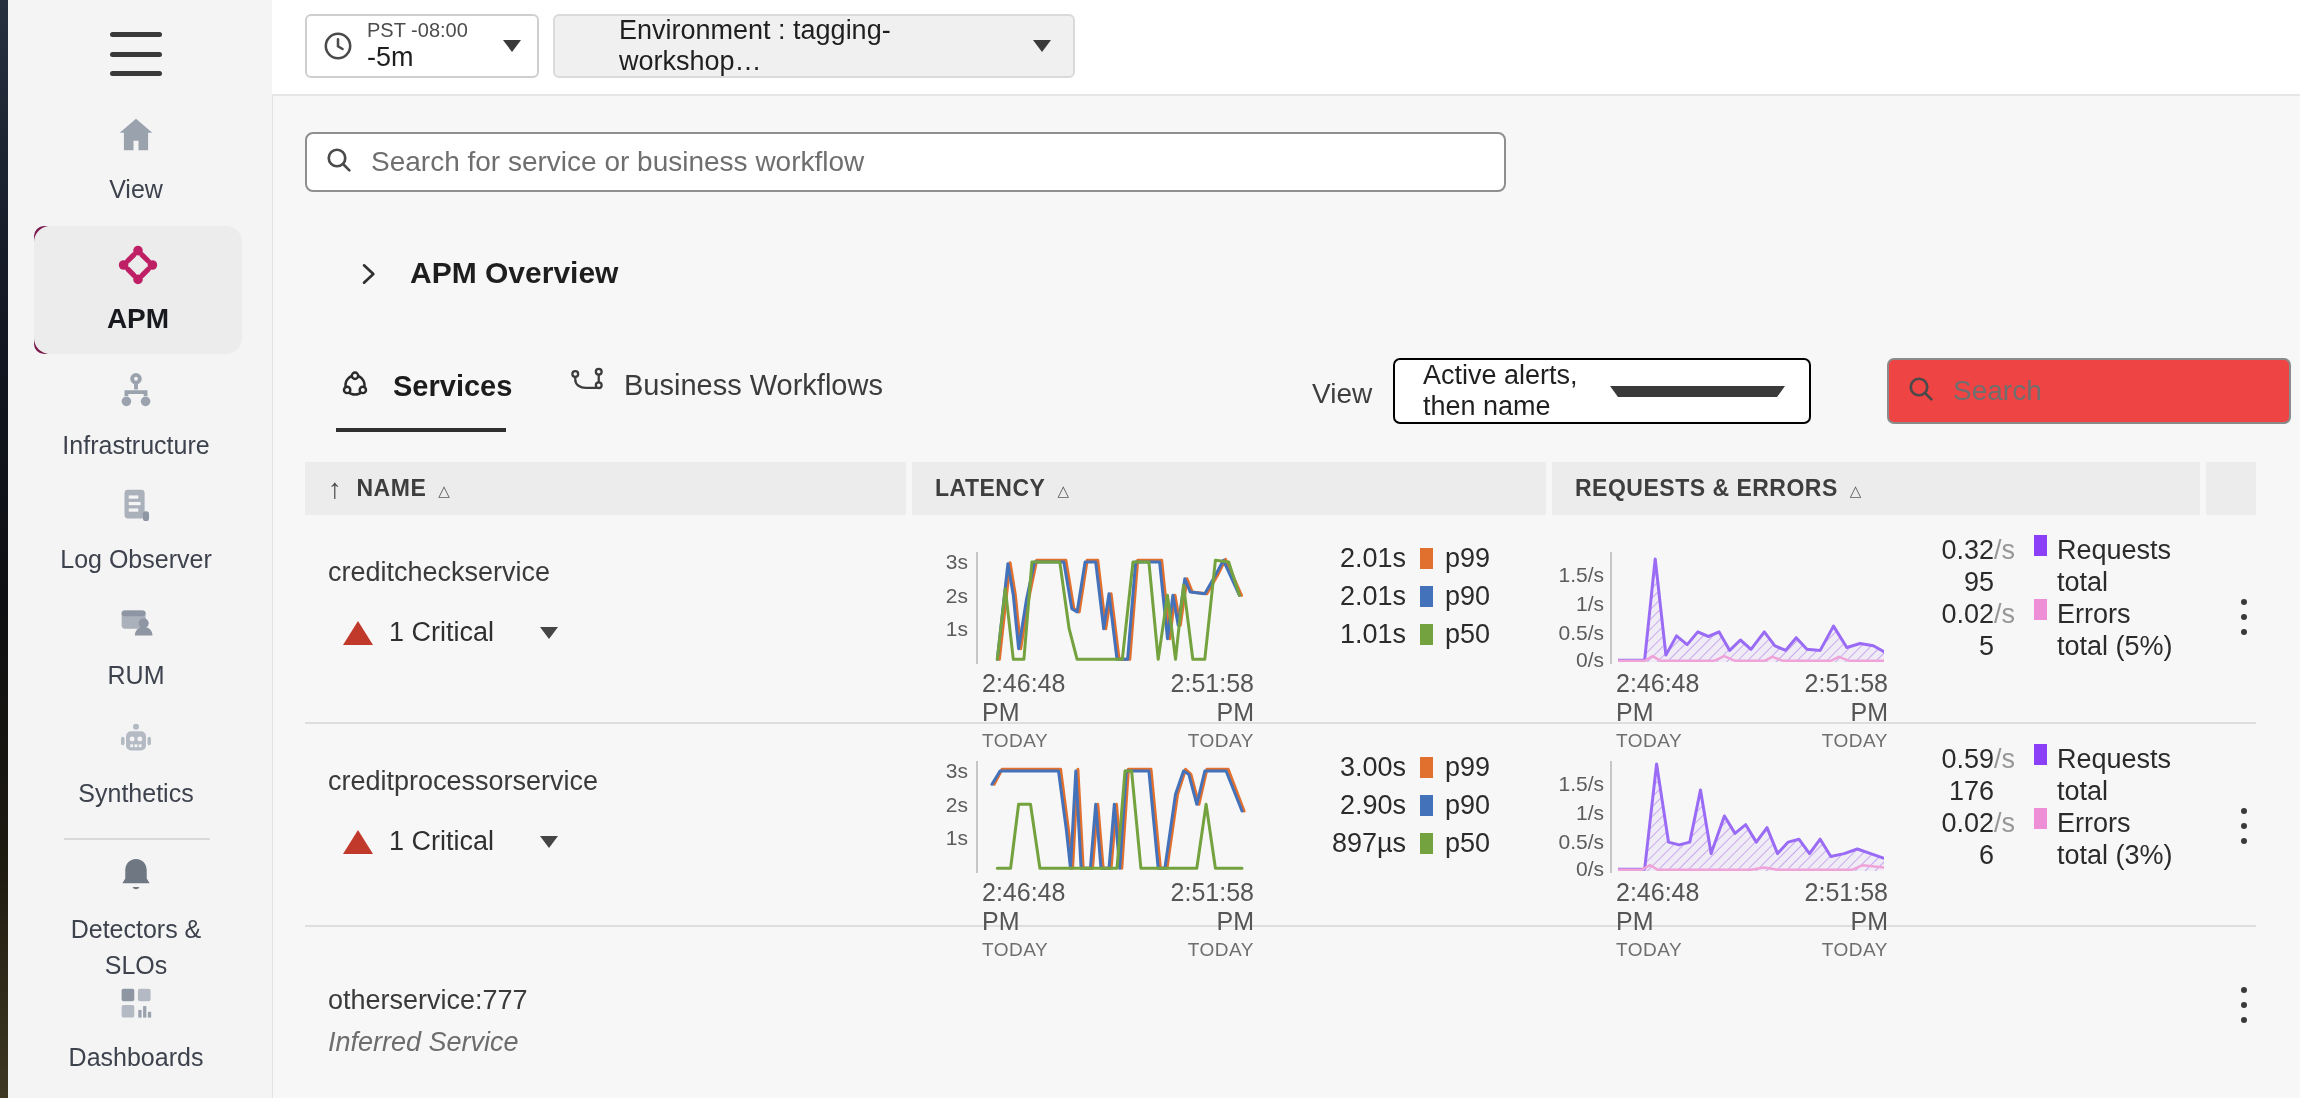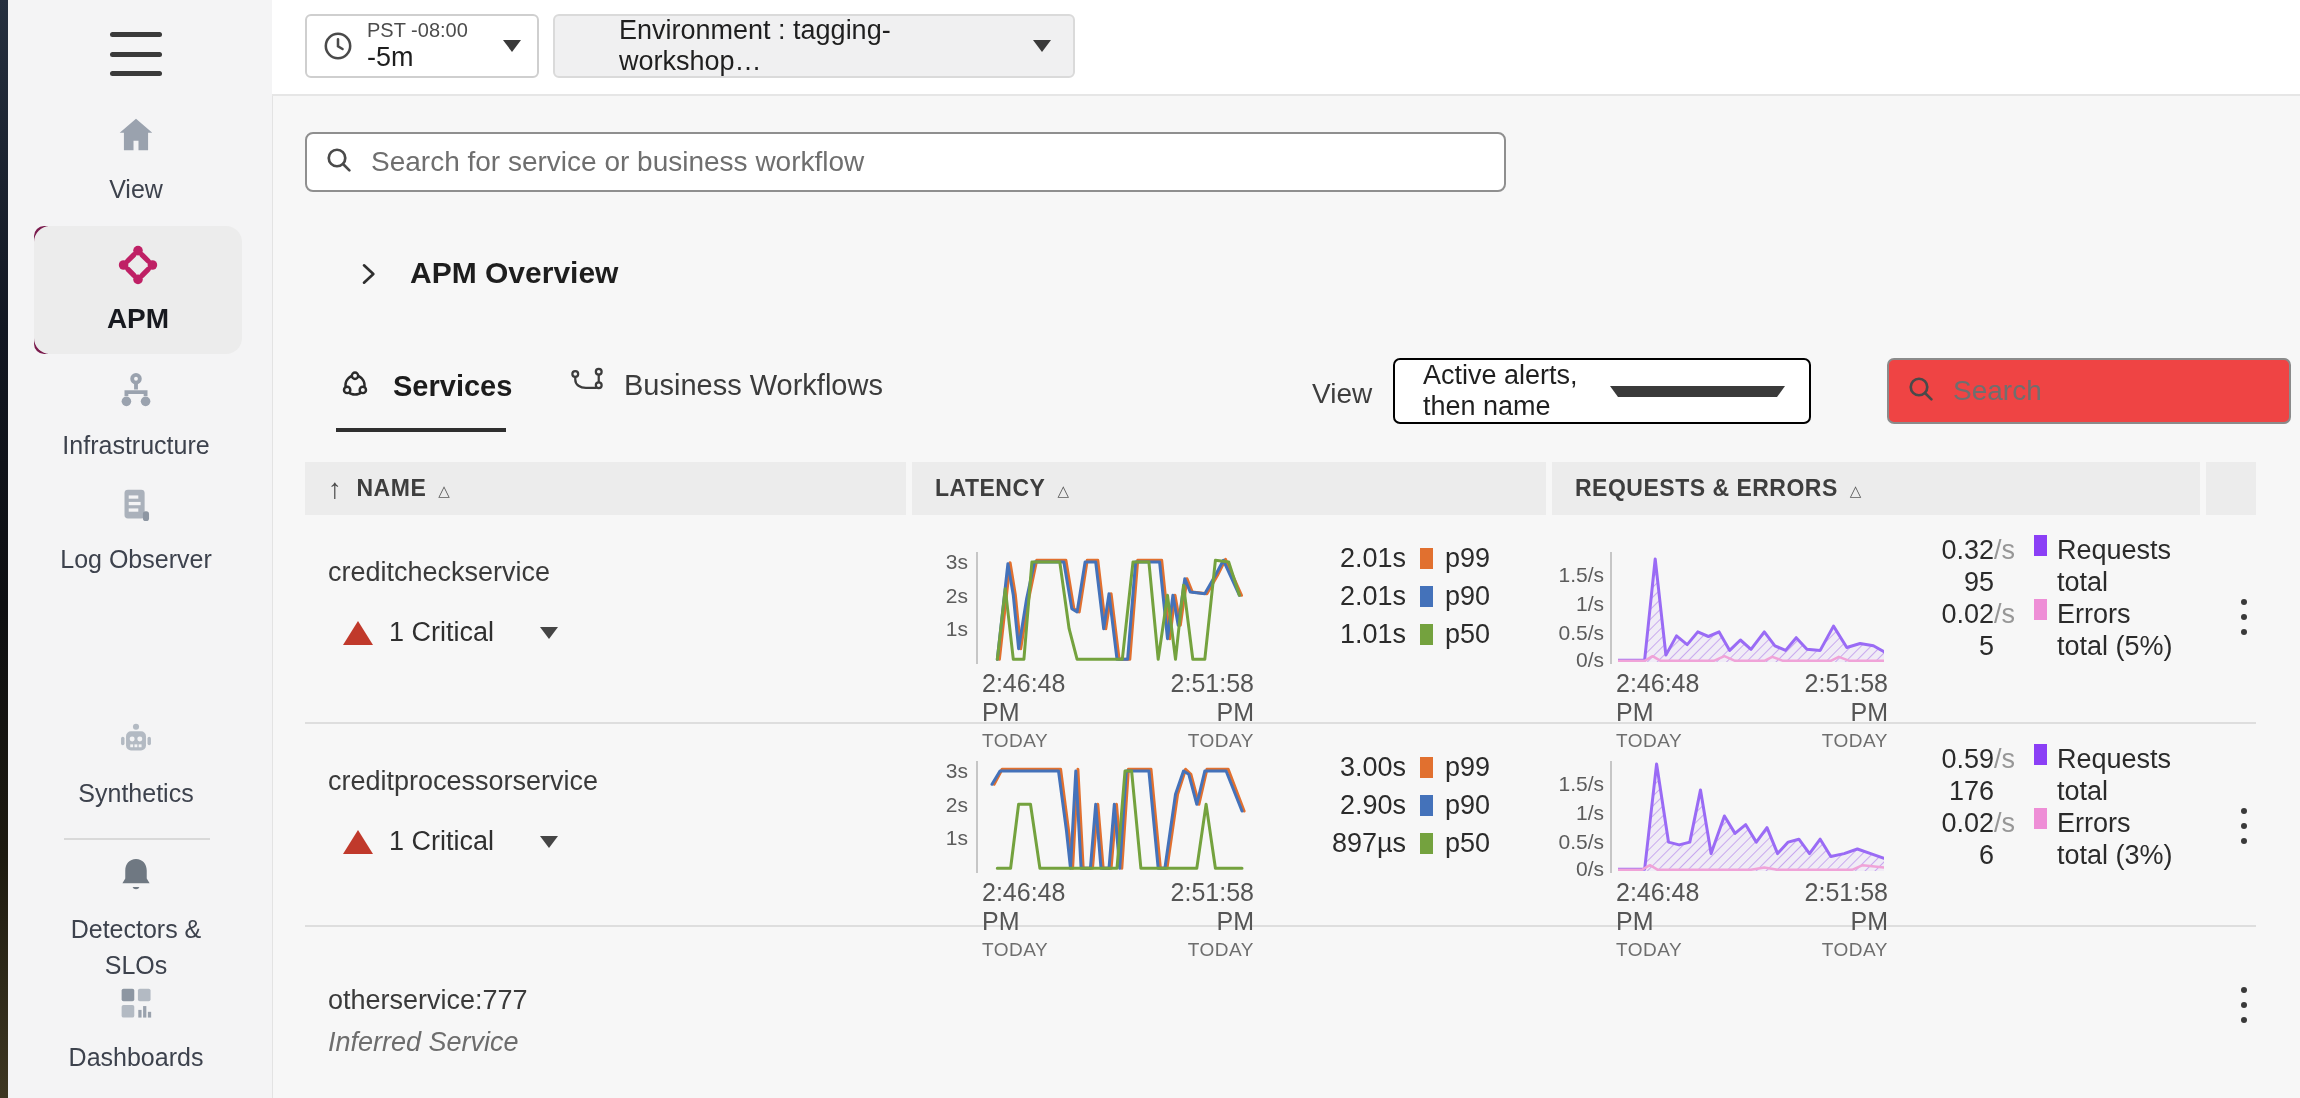--- a/index.html
+++ b/index.html
@@ -164,20 +164,31 @@
           <rect x="6" y="4" width="10.5" height="15" rx="1.8" fill="#aab1bb"></rect>
           <rect x="8.2" y="7" width="5" height="1.7" fill="#f4f4f5"></rect>
             <rect x="8.2" y="10.4" width="6.2" height="1.7" fill="#f4f4f5"></rect>
           <rect x="8.2" y="13.8" width="5" height="1.7" fill="#f4f4f5"></rect>
           <rect x="15.6" y="15.2" width="3.2" height="5.2" rx="1.5" fill="#8d96a2"></rect>
         </svg>
       </span>
       <span class="nav-label">Log Observer</span>
     </div>
 
+    <div class="nav-item" style="top:598px;">
+      <span>
+        <svg width="46" height="46" viewBox="0 0 24 24">
+          <rect x="4.5" y="6.5" width="12.5" height="9.5" rx="1.8" fill="#aab1bb"></rect>
+          <rect x="4.5" y="6.5" width="12.5" height="3" rx="1.5" fill="#8d96a2"></rect>
+          <circle cx="16" cy="13.2" r="2.6" fill="#8d96a2"></circle>
+          <path d="M11.4 19.5c0-2.6 2-4.4 4.6-4.4s4.6 1.8 4.6 4.4Z" fill="#8d96a2"></path>
+        </svg>
+      </span>
+      <span class="nav-label">RUM</span>
+    </div>
 
     <div class="nav-item" style="top:716px;">
       <span>
         <svg width="46" height="46" viewBox="0 0 24 24">
           <circle cx="12" cy="5.6" r="1.6" fill="#b3bac3"></circle>
           <rect x="6.8" y="8" width="10.4" height="10" rx="2.6" fill="#b3bac3"></rect>
           <rect x="4.2" y="10.8" width="1.8" height="4.4" rx="0.9" fill="#b3bac3"></rect>
           <rect x="18" y="10.8" width="1.8" height="4.4" rx="0.9" fill="#b3bac3"></rect>
           <circle cx="10" cy="12" r="1.3" fill="#f4f4f5"></circle>
             <circle cx="14" cy="12" r="1.3" fill="#f4f4f5"></circle>

